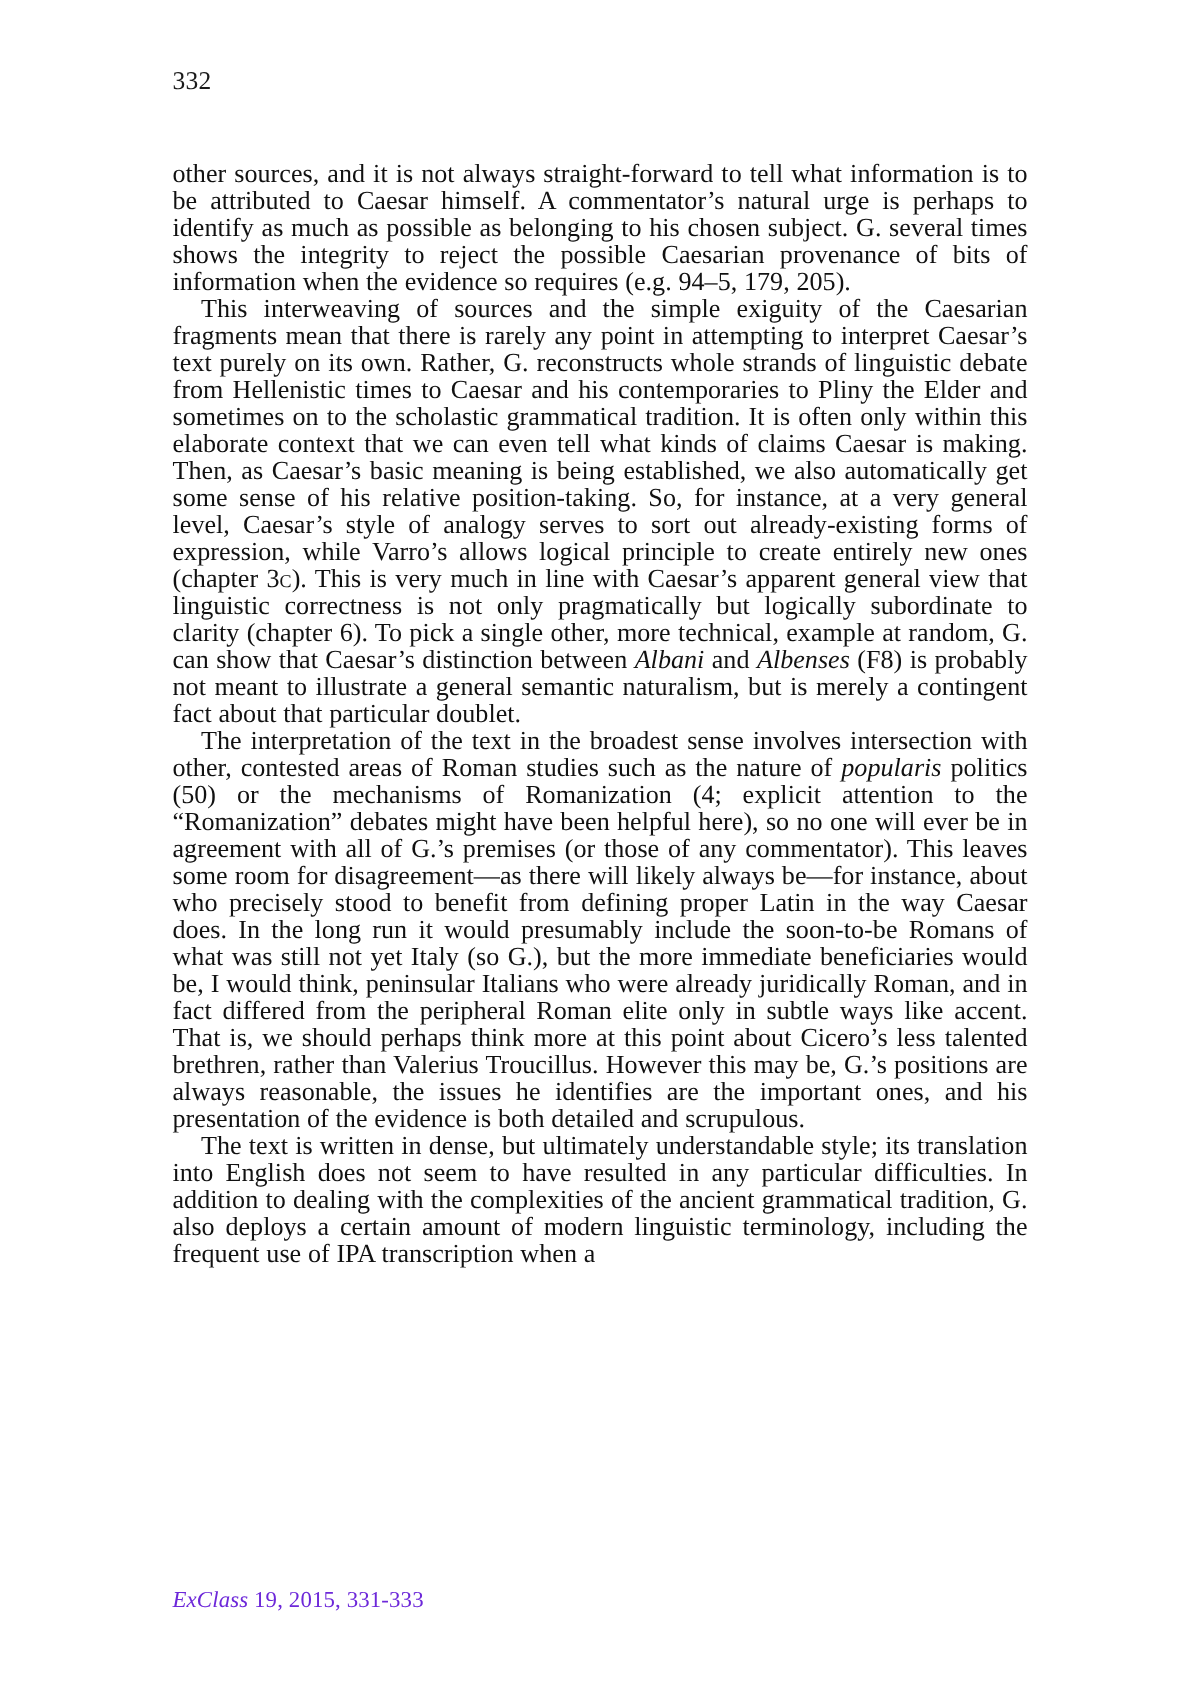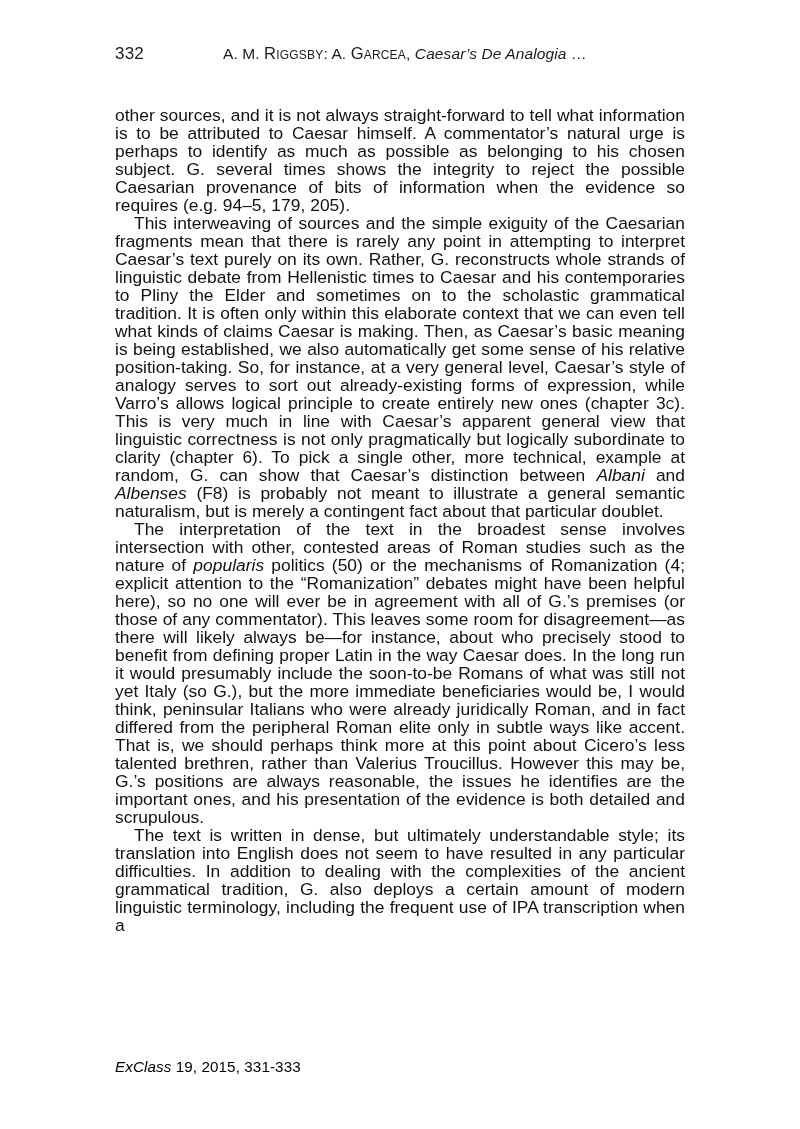--- a/index.html
+++ b/index.html
@@ -6,21 +6,21 @@
     margin: 0;
     padding: 0;
     background: #ffffff;
   }
   .page {
     position: relative;
     width: 800px;
     height: 1129px;
     background: #ffffff;
     overflow: hidden;
-    font-family: Liberation Sans, sans-serif;
+    font-family: Liberation Serif, serif;
     color: #111111;
     box-sizing: border-box;
   }
 
   
   .running-header {
     position: absolute;
     left: 115px;
     top: 44px;
     width: 570px;
@@ -77,35 +77,34 @@
   .sc {
     font-variant: small-caps;
   }
 
   
   .page-footer {
     position: absolute;
     left: 115px;
     top: 1058px;
     font-size: 15.2px;
-    color: #000000;
+    color: #6d28d9;
     letter-spacing: 0.1px;
   }
   .journal-name {
     font-style: italic;
   }
 </style>
 </head>
 <body>
 
 <div class="page">
 
   <div class="running-header">
     <span class="folio">332</span>
-    <span class="header-title"><span>A. M. </span><span class="smallcaps">Riggsby</span><span>: A. </span><span class="smallcaps">Garcea</span><span>, </span><span class="header-work">Caesar’s De Analogia</span><span> …</span></span>
   </div>
 
   <div class="body-column">
 
     <p class="para first">other sources, and it is not always straight-forward to tell what information is to be attributed to Caesar himself. A commentator’s natural urge is perhaps to identify as much as possible as belonging to his chosen subject. G. several times shows the integrity to reject the possible Caesarian provenance of bits of information when the evidence so requires (e.g. 94–5, 179, 205).</p>
 
     <p class="para"><span>This interweaving of sources and the simple exiguity of the Caesarian fragments mean that there is rarely any point in attempting to interpret Caesar’s text purely on its own. Rather, G. reconstructs whole strands of linguistic debate from Hellenistic times to Caesar and his contemporaries to Pliny the Elder and sometimes on to the scholastic grammatical tradition. It is often only within this elaborate context that we can even tell what kinds of claims Caesar is making. Then, as Caesar’s basic meaning is being established, we also automatically get some sense of his relative position-taking. So, for instance, at a very general level, Caesar’s style of analogy serves to sort out already-existing forms of expression, while Varro’s allows logical principle to create entirely new ones (chapter 3</span><span class="sc">c</span><span>). This is very much in line with Caesar’s apparent general view that linguistic correctness is not only pragmatically but logically subordinate to clarity (chapter 6). To pick a single other, more technical, example at random, G. can show that Caesar’s distinction between </span><span class="it">Albani</span><span> and </span><span class="it">Albenses</span><span> (F8) is probably not meant to illustrate a general semantic naturalism, but is merely a contingent fact about that particular doublet.</span></p>
 
     <p class="para"><span>The interpretation of the text in the broadest sense involves intersection with other, contested areas of Roman studies such as the nature of </span><span class="it">popularis</span><span> politics (50) or the mechanisms of Romanization (4; explicit attention to the “Romanization” debates might have been helpful here), so no one will ever be in agreement with all of G.’s premises (or those of any commentator). This leaves some room for disagreement—as there will likely always be—for instance, about who precisely stood to benefit from defining proper Latin in the way Caesar does. In the long run it would presumably include the soon-to-be Romans of what was still not yet Italy (so G.), but the more immediate beneficiaries would be, I would think, peninsular Italians who were already juridically Roman, and in fact differed from the peripheral Roman elite only in subtle ways like accent. That is, we should perhaps think more at this point about Cicero’s less talented brethren, rather than Valerius Troucillus. However this may be, G.’s positions are always reasonable, the issues he identifies are the important ones, and his presentation of the evidence is both detailed and scrupulous.</span></p>
 

